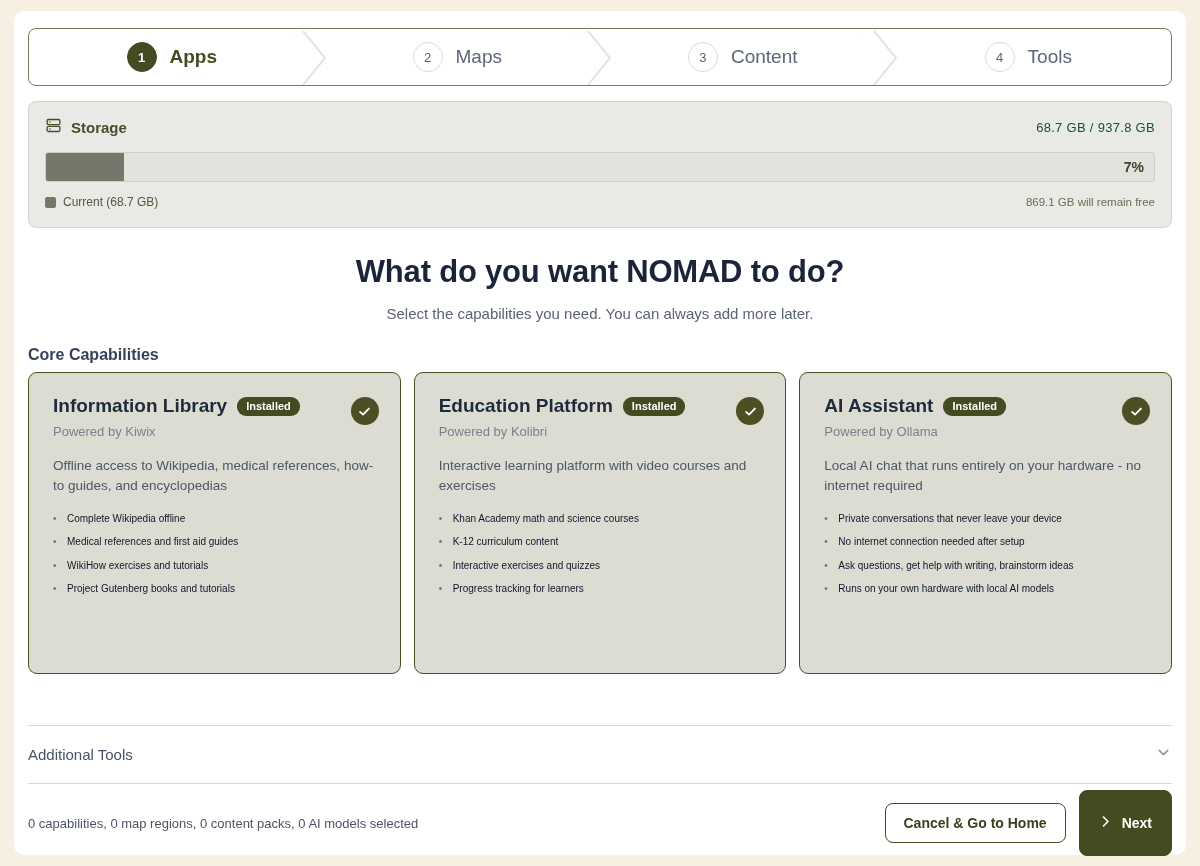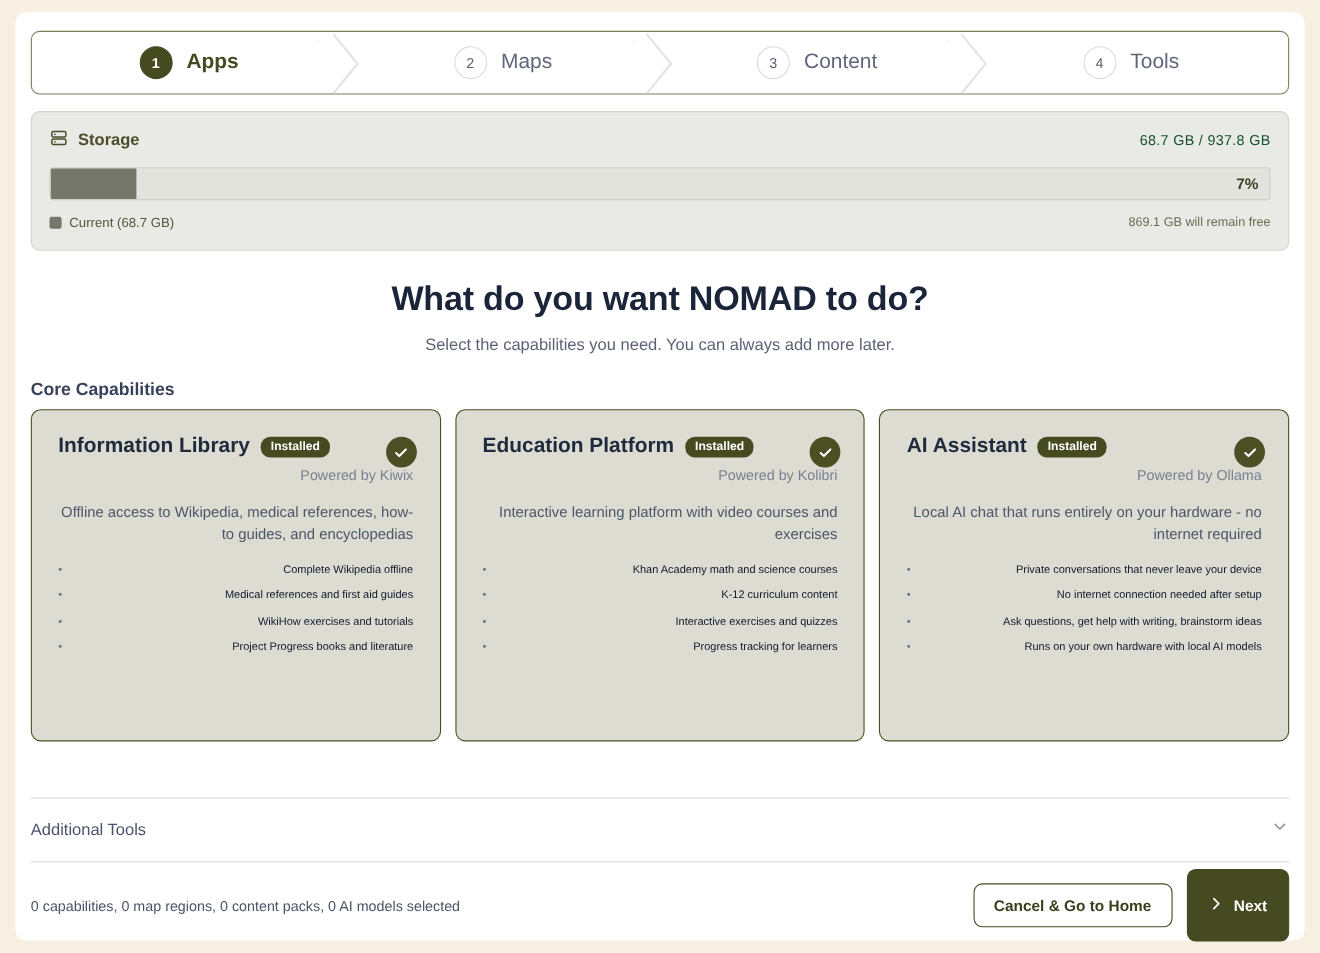--- a/index.html
+++ b/index.html
@@ -146,21 +146,21 @@
 
   .section-title {
     position: absolute; left: 14px; top: 335px;
     font-size: 16px; font-weight: bold; color: #37415a;
   }
 
   
   .cards {
     position: absolute; left: 14px; top: 361px;
     width: 1144px; height: 302px;
-    display: flex; gap: 13px; text-align: right;
+    display: flex; gap: 13px;
   }
   .card {
     flex: 1;
     background: #dcdcd2;
     border: 1.5px solid #4a4f22;
     border-radius: 9px;
     padding: 22px 24px 18px 24px;
     position: relative;
   }
   .card-head {
@@ -349,21 +349,21 @@
         <svg width="15" height="15" viewBox="0 0 16 16">
             <path d="M3.3 8.4 L6.4 11.3 L12.7 4.9" fill="none" stroke="#ffffff" stroke-width="2" stroke-linecap="round" stroke-linejoin="round"></path>
           </svg>
       </span>
       <div class="powered">Powered by Kiwix</div>
       <div class="card-desc">Offline access to Wikipedia, medical references, how-to guides, and encyclopedias</div>
       <ul class="card-list">
         <li>Complete Wikipedia offline</li>
         <li>Medical references and first aid guides</li>
         <li>WikiHow exercises and tutorials</li>
-        <li>Project Progress books and literature</li>
+        <li>Project Gutenberg books and tutorials</li>
       </ul>
     </div>
 
     <div class="card">
       <div class="card-head">
         <span class="card-title">Education Platform</span>
         <span class="pill">Installed</span>
       </div>
       <span class="check">
         <svg width="15" height="15" viewBox="0 0 16 16">

